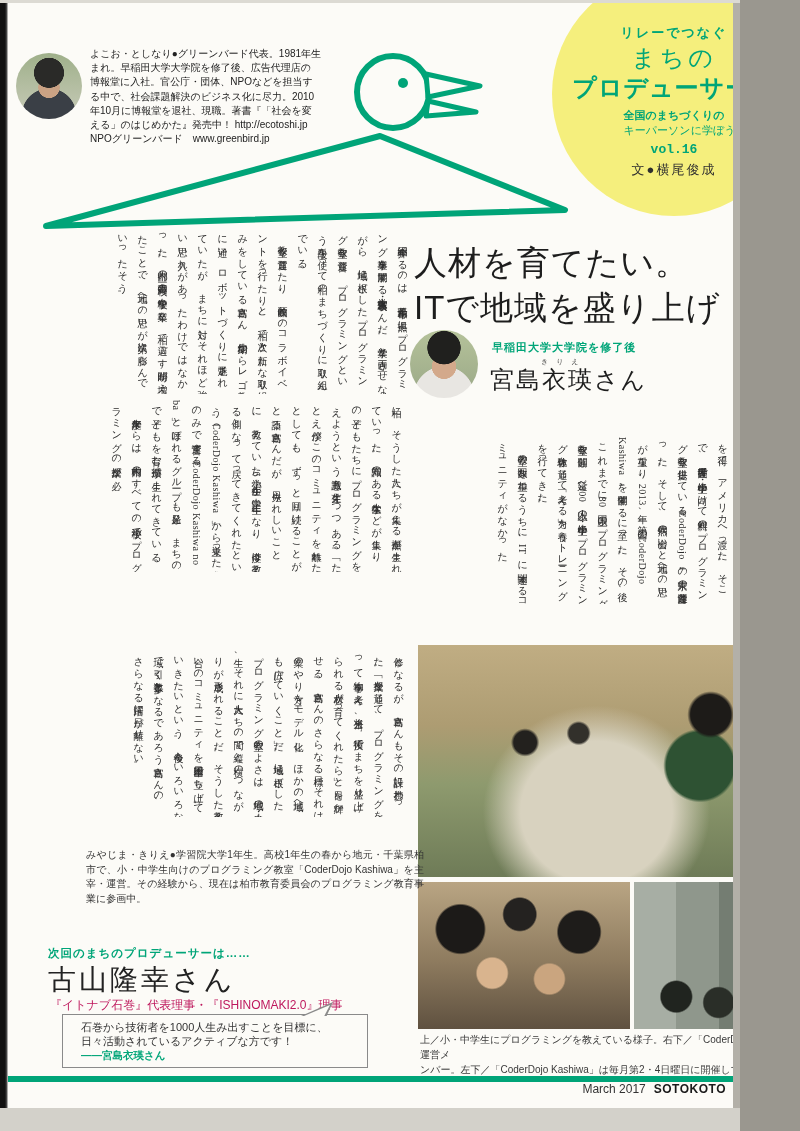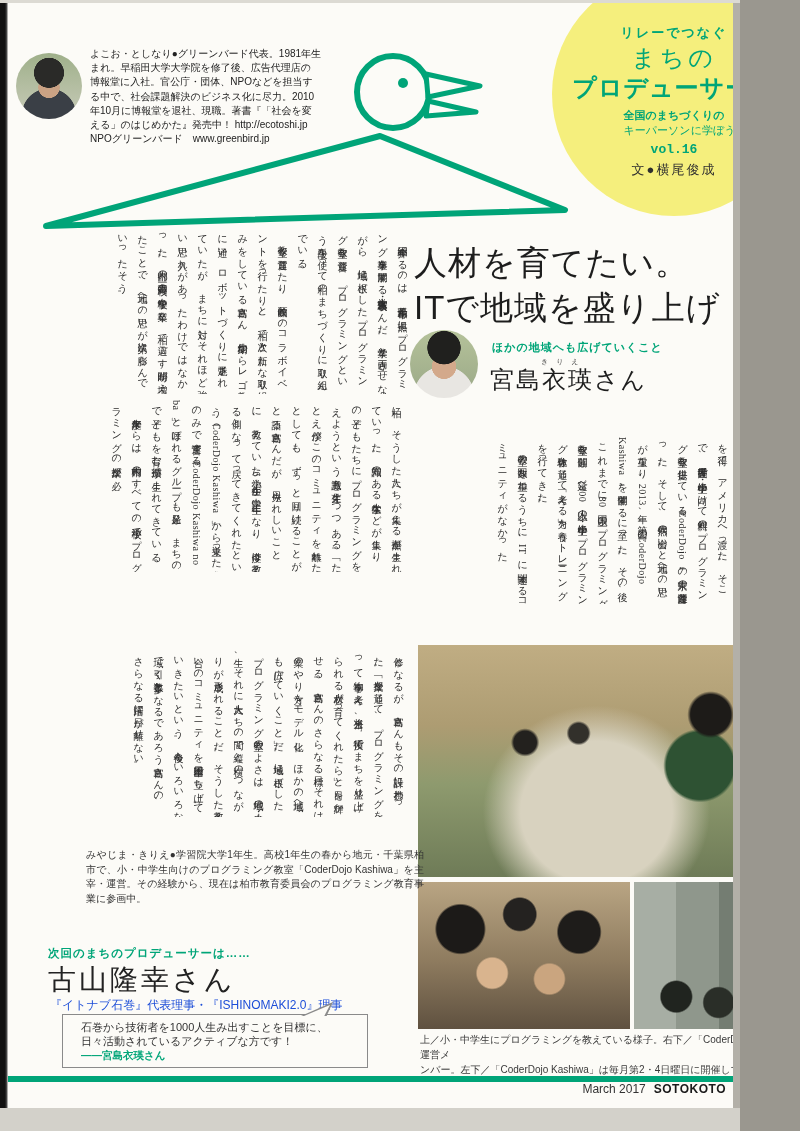--- a/index.html
+++ b/index.html
@@ -79,21 +79,21 @@
                  linear-gradient(180deg,#c4c8c0,#6f7668);}
   
   .profile-caption{position:absolute;left:86px;top:848px;width:338px;font-size:10px;
       line-height:14.5px;color:#333;text-align:justify;}
   .photo-caption{position:absolute;left:420px;top:1032px;width:358px;font-size:10px;
       line-height:15px;color:#3a3a3a;white-space:pre-line;}
   
   .next-label{position:absolute;left:48px;top:946px;font-size:11.5px;font-weight:bold;color:#00a578;
       letter-spacing:1px;}
   .next-name{position:absolute;left:48px;top:961px;font-size:28px;color:#222;letter-spacing:3px;}
-  .next-affil{position:absolute;left:50px;top:997px;font-size:12px;color:#1d4ed8;}
+  .next-affil{position:absolute;left:50px;top:997px;font-size:12px;color:#be185d;}
   .bubble{position:absolute;left:62px;top:1014px;width:286px;height:46px;
       border:1.5px solid #8a8a8a;background:#fcfbf7;padding:6px 0 0 18px;}
   .bubble .line{font-size:11px;color:#333;line-height:13.5px;}
   .bubble .credit{font-size:10.5px;font-weight:bold;color:#00a578;line-height:14px;}
   .pointer-outer{position:absolute;top:-13px;right:34px;width:32px;height:14px;background:#8a8a8a;
       clip-path:polygon(100% 0,80% 100%,0 100%);}
   .pointer-inner{position:absolute;top:-10px;right:37px;width:26px;height:11px;background:#fcfbf7;
       clip-path:polygon(100% 0,78% 100%,0 100%);}
   
   .footer{position:absolute;right:14px;top:1082px;font-size:12px;color:#333;}
@@ -133,21 +133,21 @@
 年10月に博報堂を退社、現職。著書『「社会を変
 える」のはじめかた』発売中！ http://ecotoshi.jp
 NPOグリーンバード　www.greenbird.jp</div>
 
   <div class="headline">
     <div>人材を育てたい。</div>
     <div>ITで地域を盛り上げる</div>
   </div>
 
   <div class="prod-avatar"></div>
-  <div class="prod-label">ほかの地域へも広げていくこと</div>
+  <div class="prod-label">早稲田大学大学院を修了後</div>
   <div class="furigana">きりえ</div>
   <div class="prod-name">宮島衣瑛さん</div>
 
   <div id="block-a" class="vtext">　今回紹介するのは、千葉県柏市を拠点にプログラミング事業を展開する大学生・宮島衣瑛さんだ。学業と両立させながら、地域に根ざしたプログラミング教室を運営し、プログラミングという手段を使って柏のまちづくりに取り組んでいる。
 　教室を運営したり、映画館とのコラボイベントを行ったりと、柏で次々と新たな取り組みをしている宮島さん。幼少期からレゴ教室に通い、ロボットづくりに魅了されていたが、まちに対しそれほど強い思い入れがあったわけではなかった。都内の中高一貫校の中学校を卒業し、柏で過ごす時間が増えたことで、地元への思いが次第に膨らんでいったそう。</div>
   <div id="block-b" class="vtext">　ある時、教育用のプログラミングツールに関するカンファレンスに出席する機会を得て、アメリカへ渡った。そこで、世界各国で小・中学生に向けて無料のプログラミング教室を提供している『CoderDojo』の東京の運営陣と出会った。そして、偶然の出会いと地元への思いが重なり、2013年、第1回の『CoderDojo Kashiwa』を開催するに至った。その後、これまでに80回以上のプログラミング教室を開催し、延べ800人以上の小・中学生にプログラミング体験を通じて「考える力」を養うトレーニングを行ってきた。
 　教室の回数を重ねるうちに、ITに関連するコミュニティがなかった</div>
   <div id="block-c" class="vtext">柏に、そうした人たちが集える拠点が生まれていった。知識のある大学生などが集まり、地域の子どもたちにプログラミングを教えようという意識も芽生えつつある。「たとえ僕がこのコミュニティを離れたとしても、ずっと回り続けることが目標」と語る宮島さんだが、先日うれしいことに、教えていた小学6年生が中学3年生になり、今度は教える側となって戻ってきてくれたという。「CoderDojo Kashiwa」から巣立った高校生のみで運営する「CoderDojo Kashiwa no ba」と呼ばれるグループも発足し、まちの中で子どもを育む循環が生まれてきている。
 　来年度からは、柏市内のすべての小学校でプログラミングの授業が必</div>
   <div id="block-d" class="vtext">修となるが、宮島さんもその設計に携わった。「授業を通じて、プログラミングを使って物事を考え、将来、IT技術でまちを盛り上げられる人材が育ってくれたら」と目を輝かせる。宮島さんのさらなる目標、それは「授業のやり方をモデル化し、ほかの地域へも広げていくこと」だ。地域に根ざしたプログラミング教室のよさは、地域の小・中学生、それに大人たちの間で縦と横のつながりが形成されることだ。そうした教え合いのコミュニティを日本全国で立ち上げていきたいという。今後もいろいろな地域で引く手数多となるであろう宮島さんの、さらなる活躍に目が離せない。</div>

